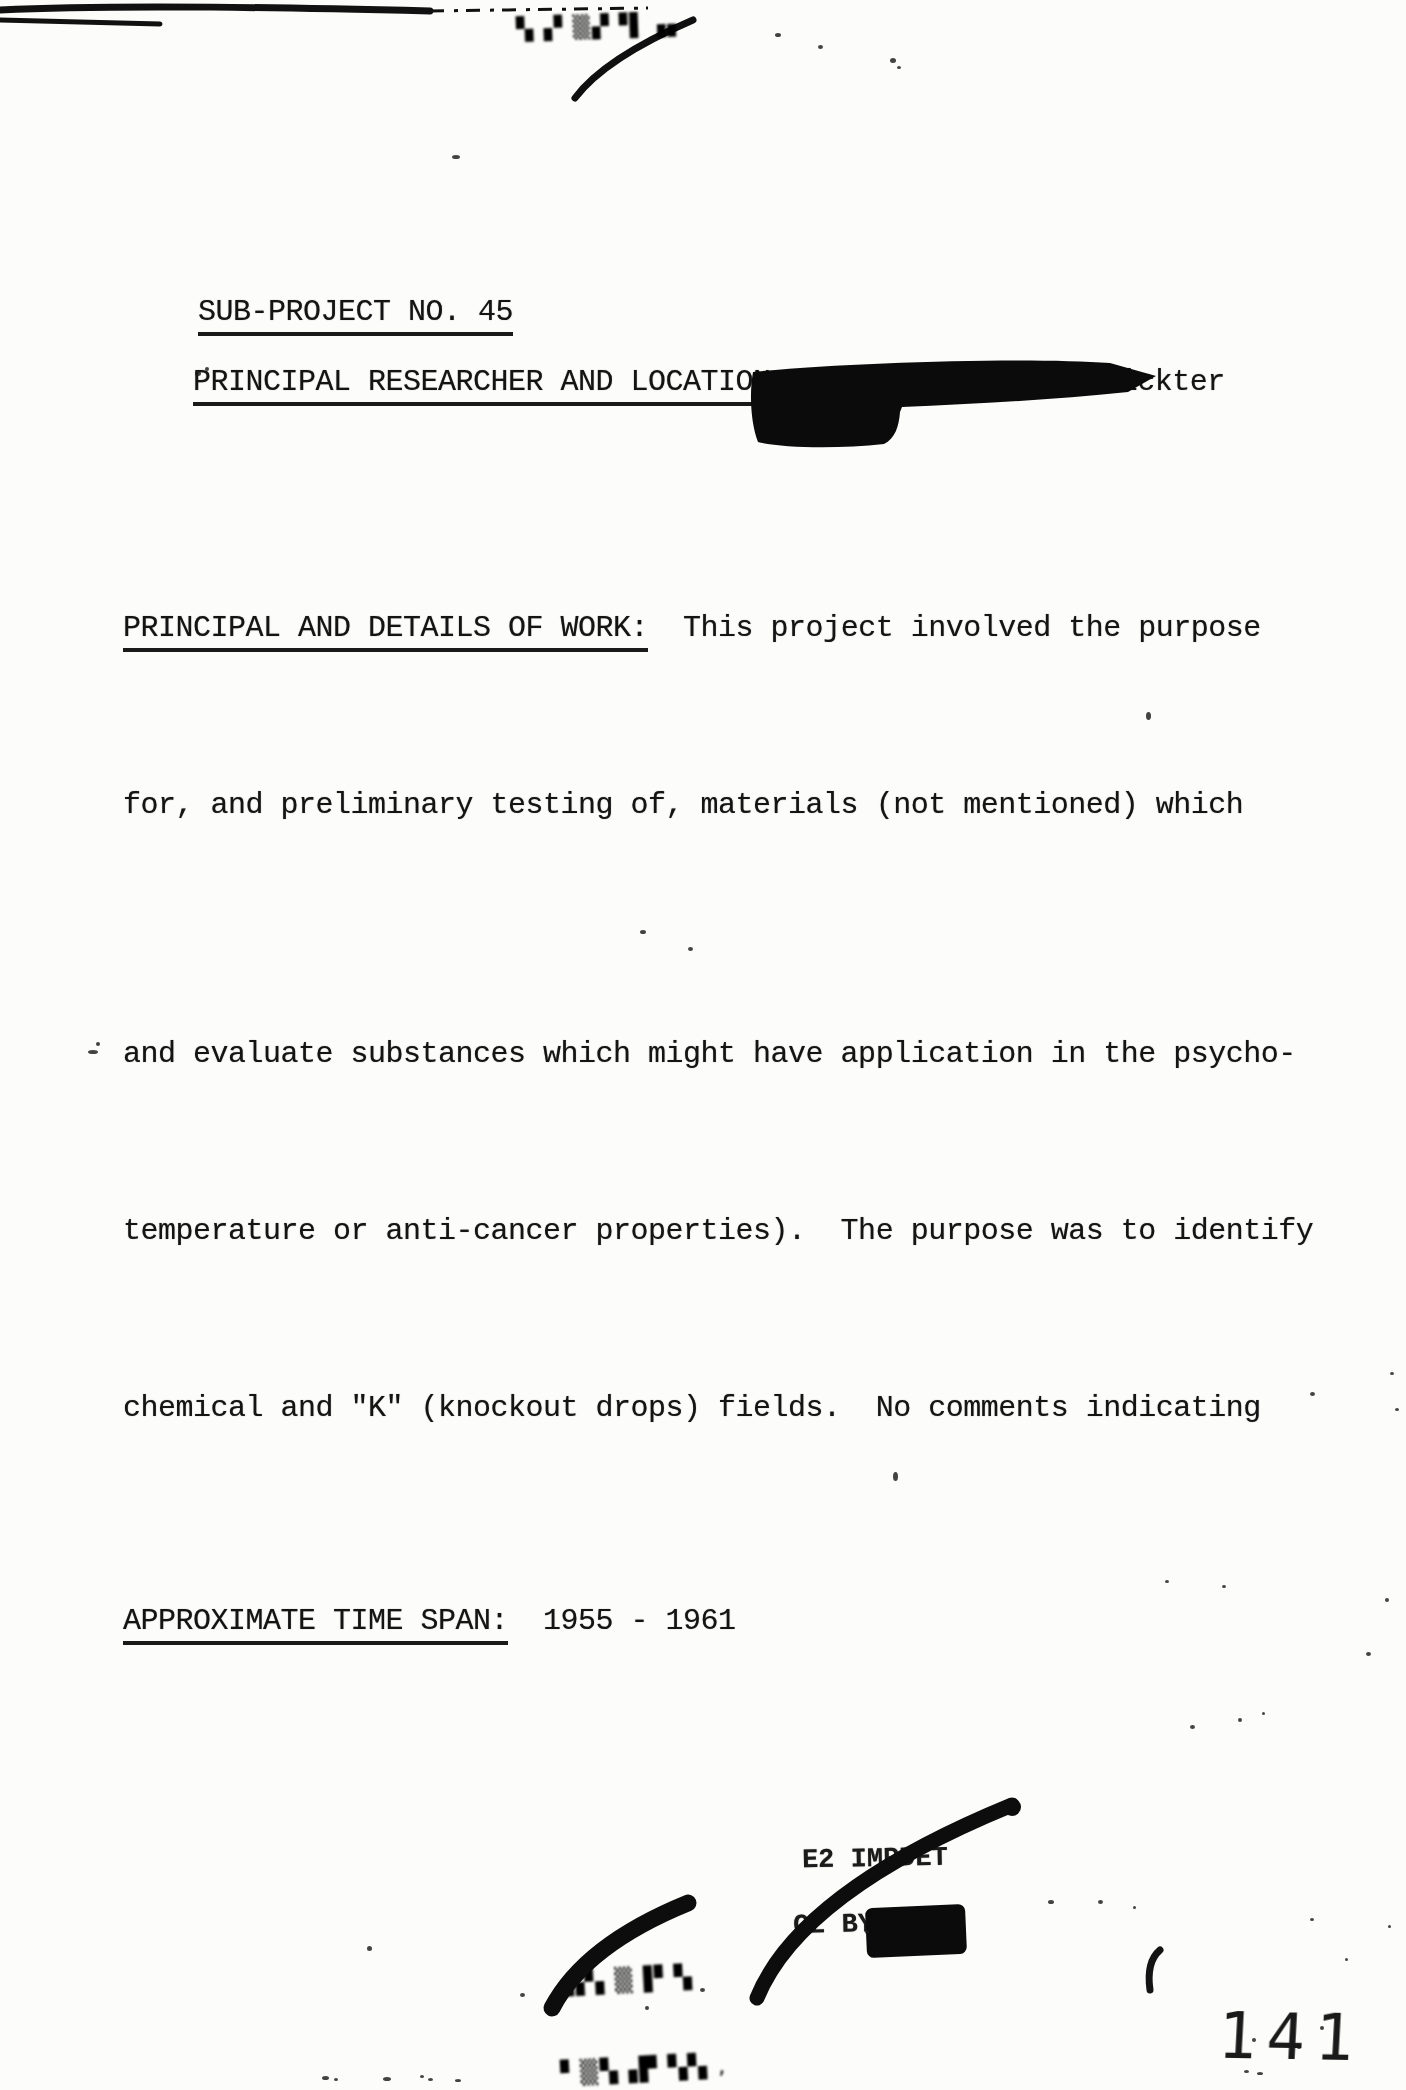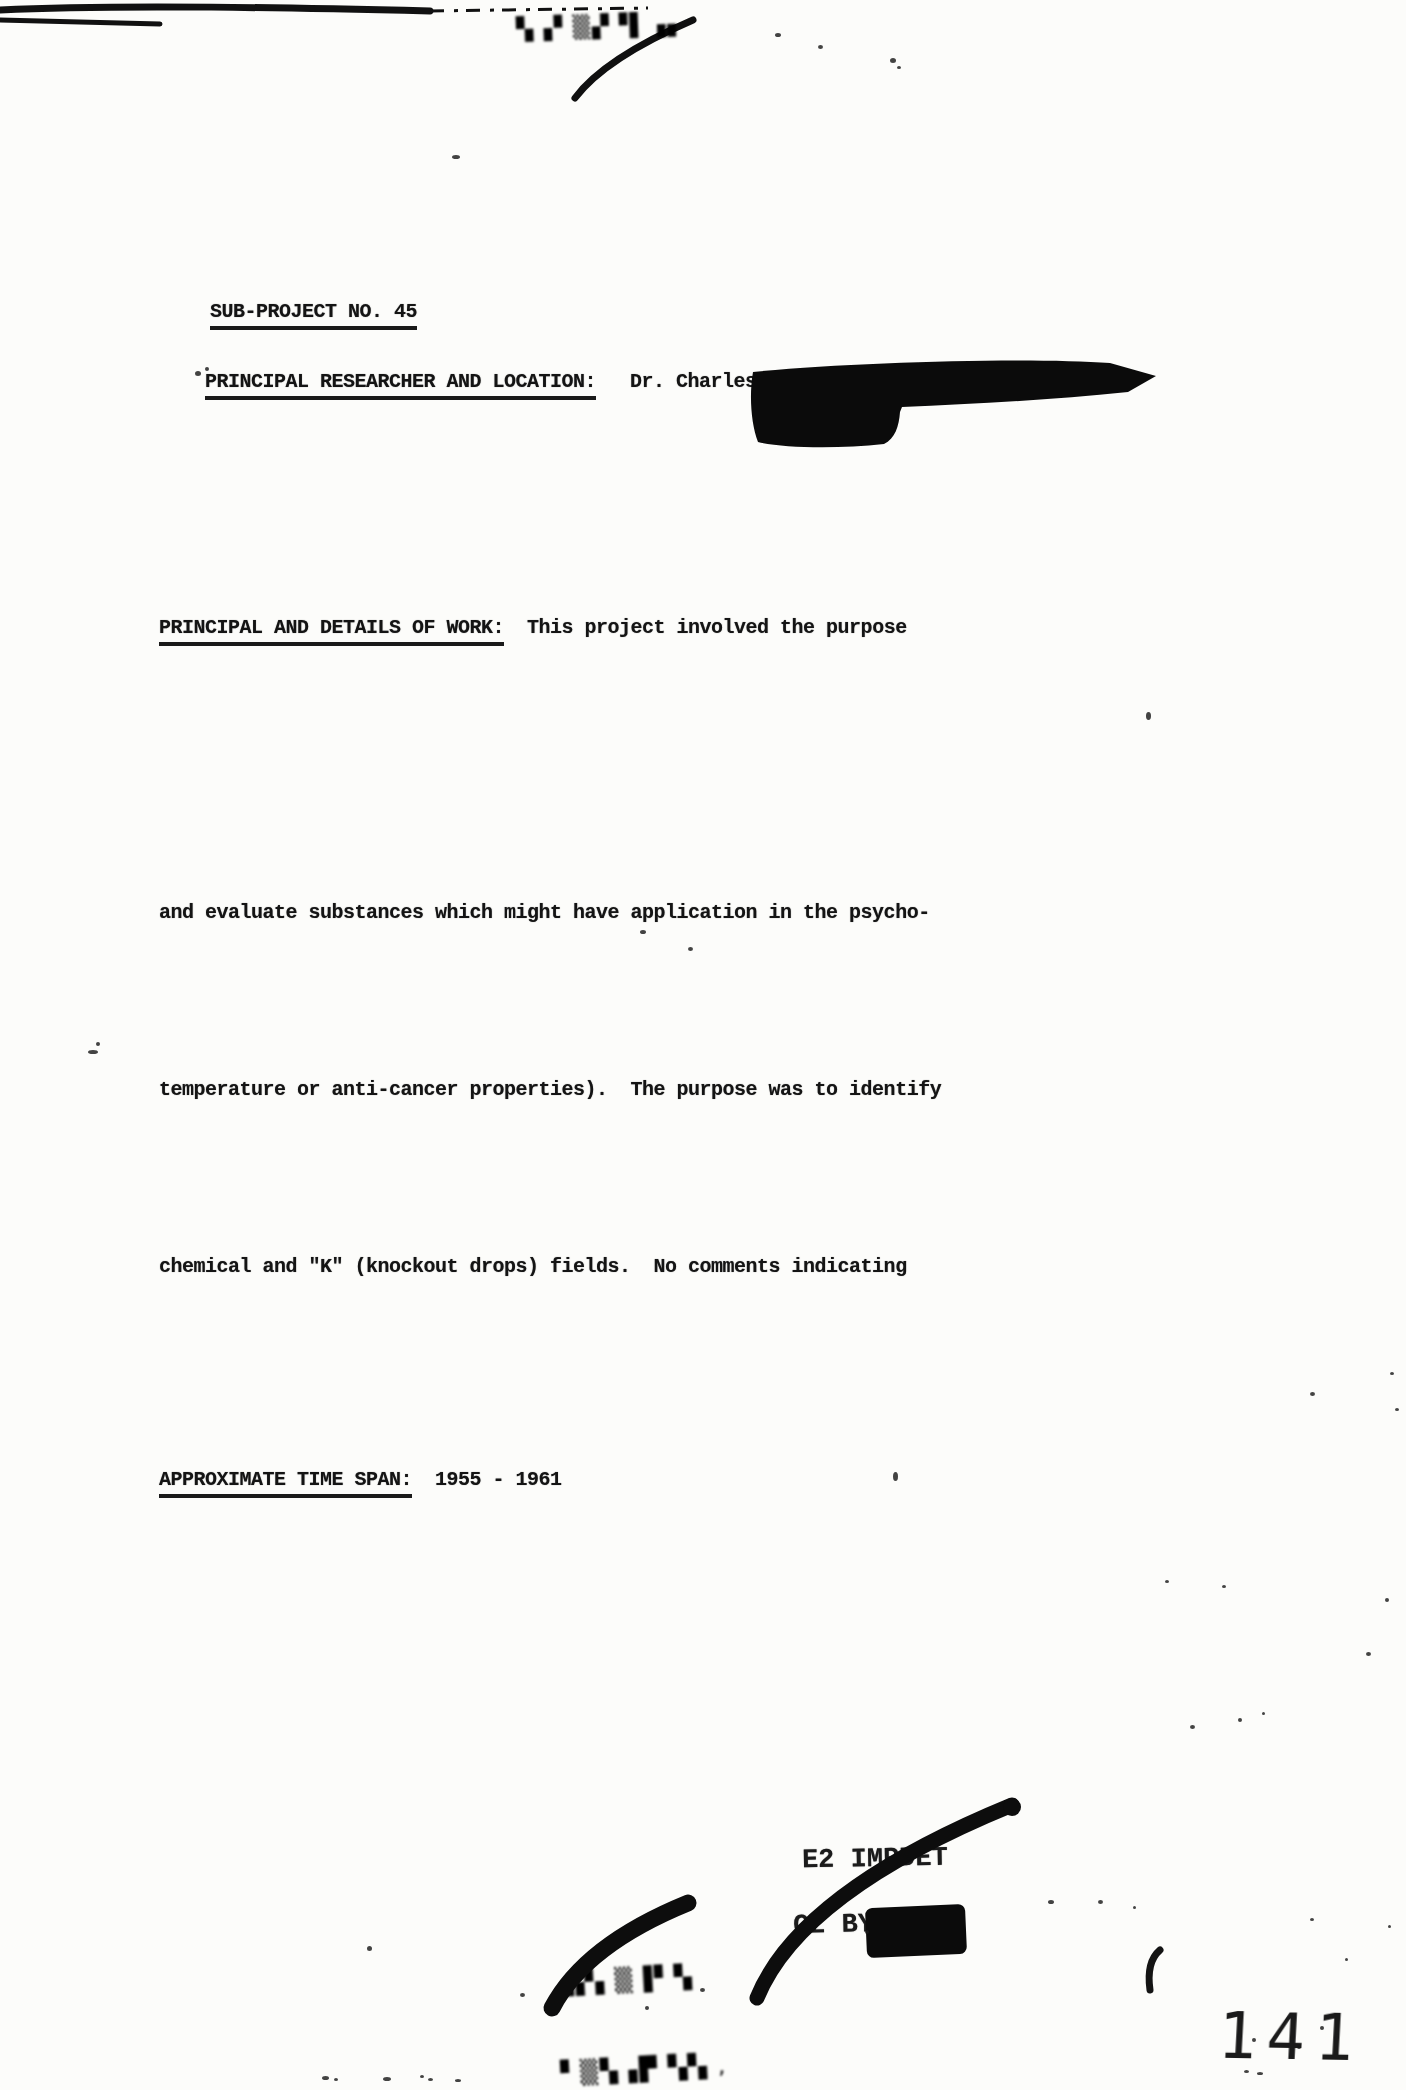--- a/index.html
+++ b/index.html
@@ -3,24 +3,23 @@
 <meta charset="utf-8">
 <style>
   html,body{margin:0;padding:0;background:#ffffff;}
   .page{
     position:relative;width:1406px;height:2090px;overflow:hidden;
     background:#fcfcfa;
     font-family:"Liberation Mono","DejaVu Sans Mono",monospace;
     color:#141414;
   }
   .tw{ 
-    font-weight:700;font-size:20px;letter-spacing:-0.5px;white-space:pre;
+    font-weight:400;font-size:30px;letter-spacing:-0.5px;white-space:pre;
     text-shadow:0 0 1px rgba(20,20,20,.55);
     line-height:36px;
-    margin-left:36px;
   }
   .uh{border-bottom:4px solid #1a1a1a;padding-bottom:3px;}
   .uh.empty{border-bottom:none;padding-bottom:0;}
   .title-line{position:absolute;left:128px;top:258px;}
   .researcher-line{position:absolute;left:123px;top:328px;}
   .researcher-line .val{margin-left:34px;}
   .bodytext{position:absolute;left:123px;top:466px;}
   .bodytext .line{height:69px;}
   svg.overlay{position:absolute;left:0;top:0;pointer-events:none;}
   .smudge{
@@ -74,20 +73,21 @@
              C1050 400 975 404 902 407 L900 412
              C899 426 895 439 884 444 C838 449 782 448 758 442
              C751 424 749 395 753 372 Z" fill="#0b0b0b"></path>
   </svg>
 
   <div class="tw bodytext">
     
   
       <div class="line"><span class="uh">PRINCIPAL AND DETAILS OF WORK:</span><span>  This project involved the purpose</span></div>
     
+      <div class="line"><span class="uh empty"></span><span>for, and preliminary testing of, materials (not mentioned) which</span></div>
     
     
     
       <div class="line"><span class="uh empty"></span><span>and evaluate substances which might have application in the psycho-</span></div>
     
       <div class="line"><span class="uh empty"></span><span>temperature or anti-cancer properties).  The purpose was to identify</span></div>
     
       <div class="line"><span class="uh empty"></span><span>chemical and "K" (knockout drops) fields.  No comments indicating</span></div>
     
     

